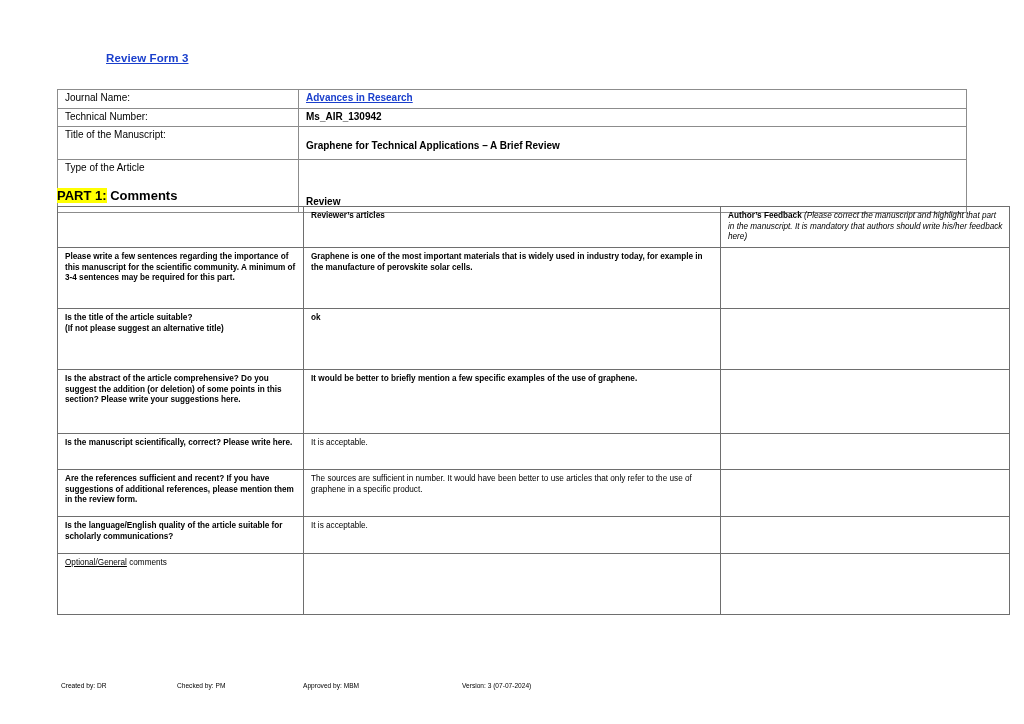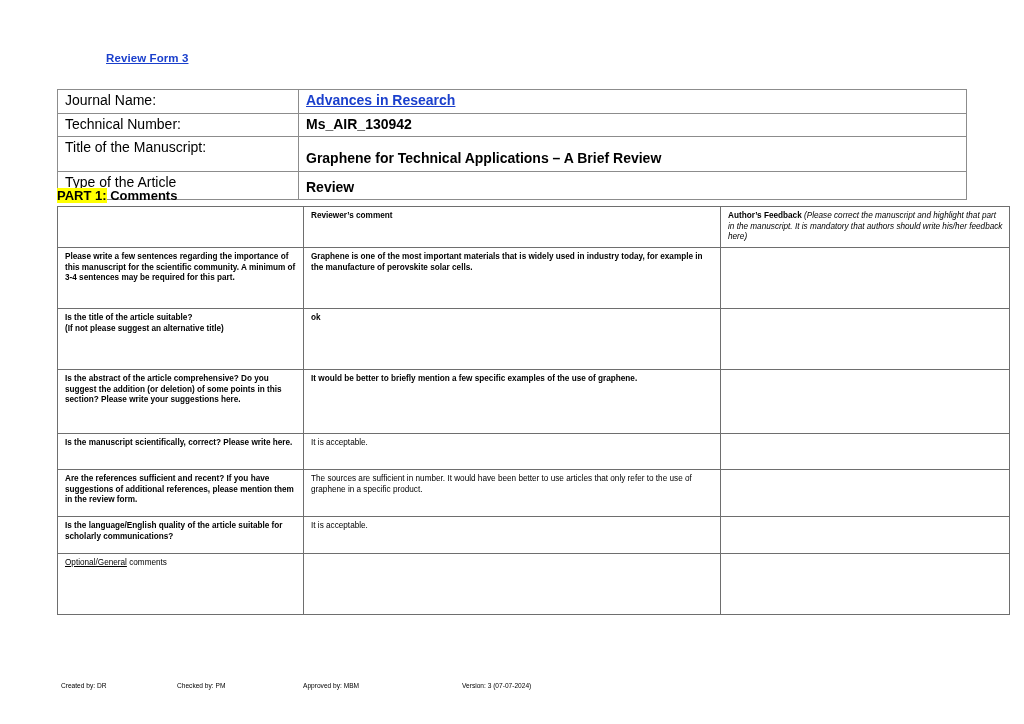--- a/index.html
+++ b/index.html
@@ -34,21 +34,21 @@
     position: absolute;
     left: 57px;
     top: 89px;
     width: 910px;
     border-collapse: collapse;
     table-layout: fixed;
   }
   .info-table td {
     border: 1px solid #8c8c8c;
     padding: 2px 5px 3px 7px;
-    font-size: 14px;
+    font-size: 10px;
     vertical-align: top;
     line-height: 1.25;
   }
   .info-table td.label {
     width: 228px;
   }
   .info-table td.value {
     font-weight: bold;
   }
   .info-table tr.tall td {
@@ -62,20 +62,21 @@
     text-decoration: underline;
     font-weight: bold;
   }
   .val-mid {
     display: block;
     padding-top: 11px;
   }
   .val-mid2 {
     display: block;
     padding-top: 5px;
+    margin-top: 29px;
   }
 
   
   .part-head {
     position: absolute;
     left: 57px;
     top: 188px;
     font-size: 13px;
     font-weight: bold;
   }
@@ -181,21 +182,21 @@
     </tr>
   </tbody>
     </table>
 
   <div class="part-head"><span class="hl">PART  1:</span><span> Comments</span></div>
 
   <table class="main-table">
     <tbody>
         <tr class="row-hdr">
       <td class="col-q"></td>
-      <td class="col-r hdr-r">Reviewer’s comment</td>
+      <td class="col-r hdr-r">Reviewer’s articles</td>
       <td class="col-a hdr-a"><b>Author’s Feedback </b><i>(Please correct the manuscript and highlight that part in the manuscript. It is mandatory that authors should write his/her feedback here)</i></td>
     </tr>
 
     <tr class="row-1">
       <td class="q">Please write a few sentences regarding the importance of this manuscript for the scientific community. A minimum of 3-4 sentences may be required for this part.</td>
       <td class="r bold">Graphene is one of the most important materials that is widely used in industry today, for example in the manufacture of perovskite solar cells.</td>
       <td></td>
     </tr>
 
     <tr class="row-2">

